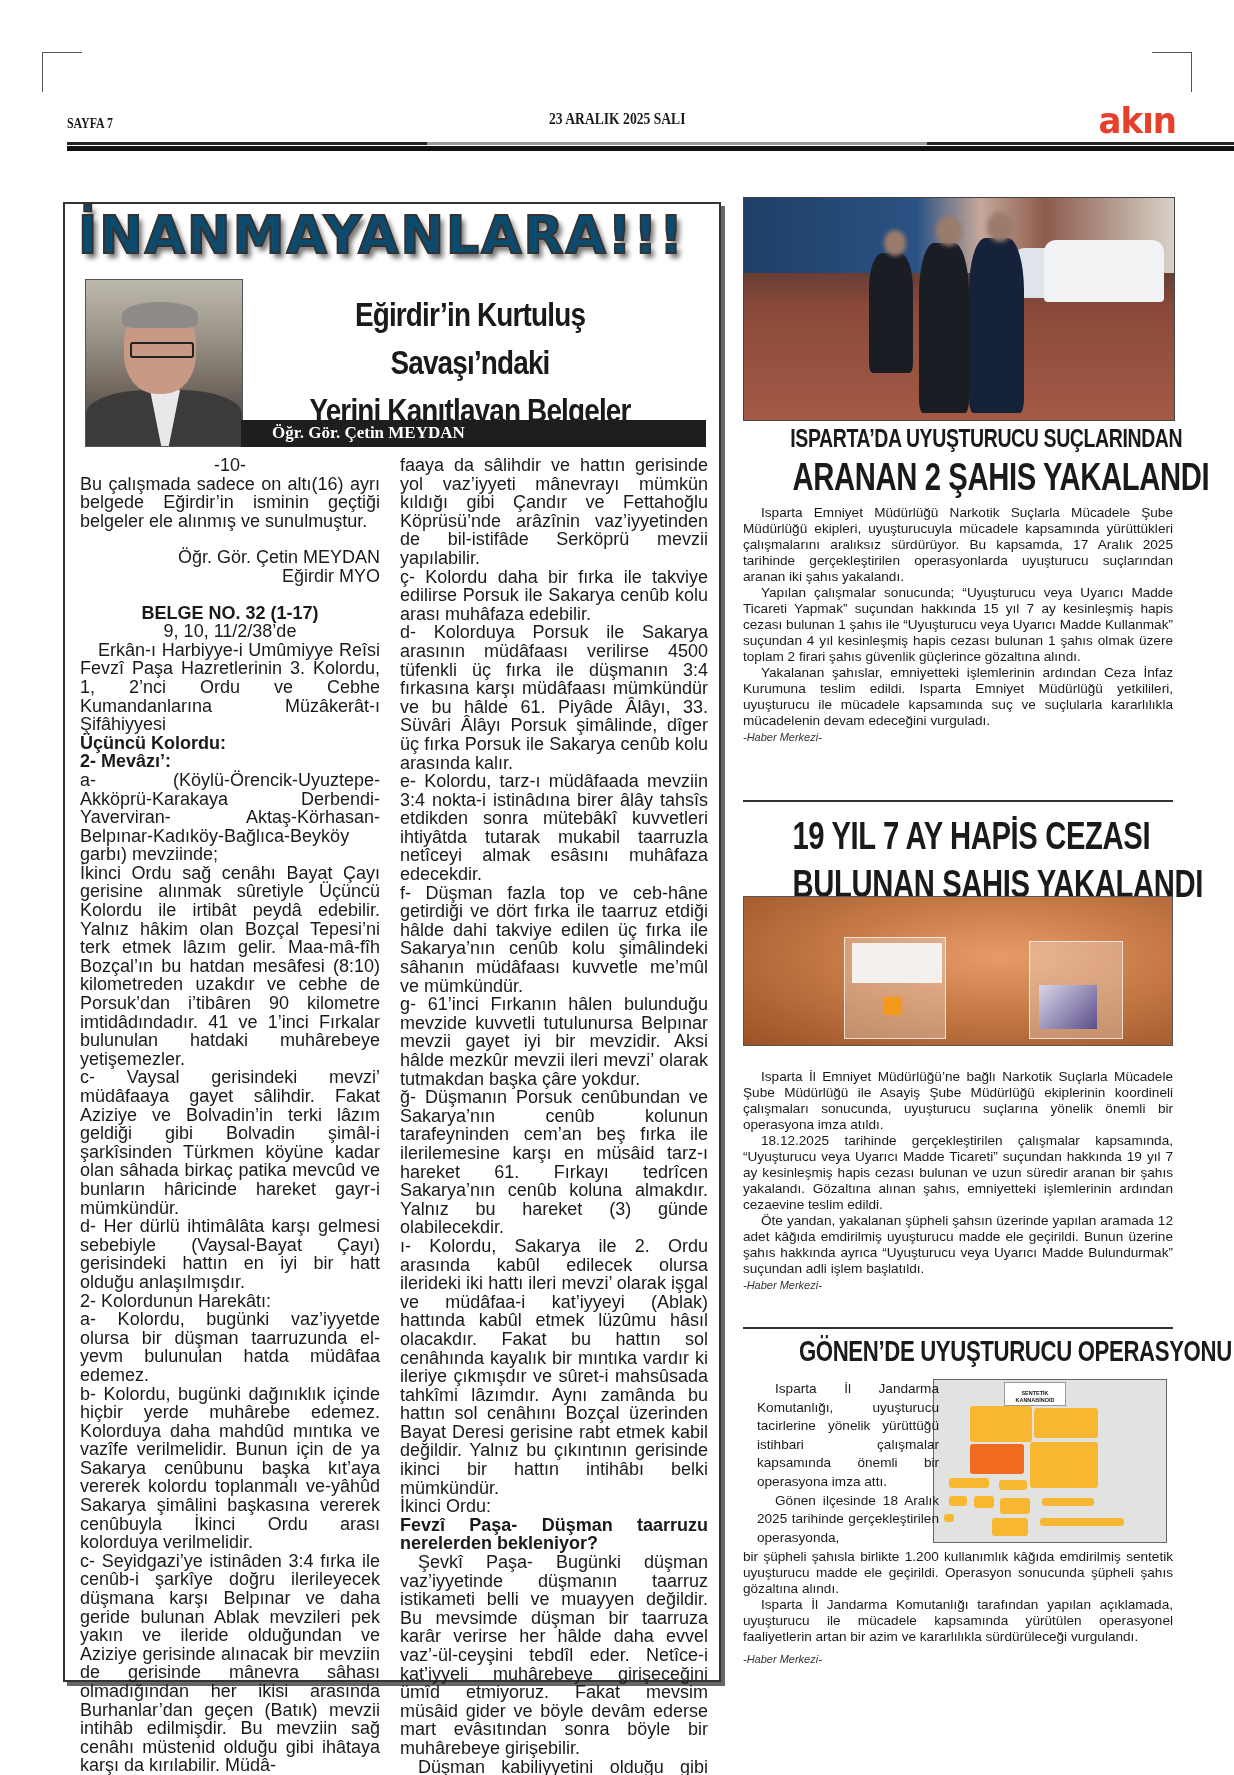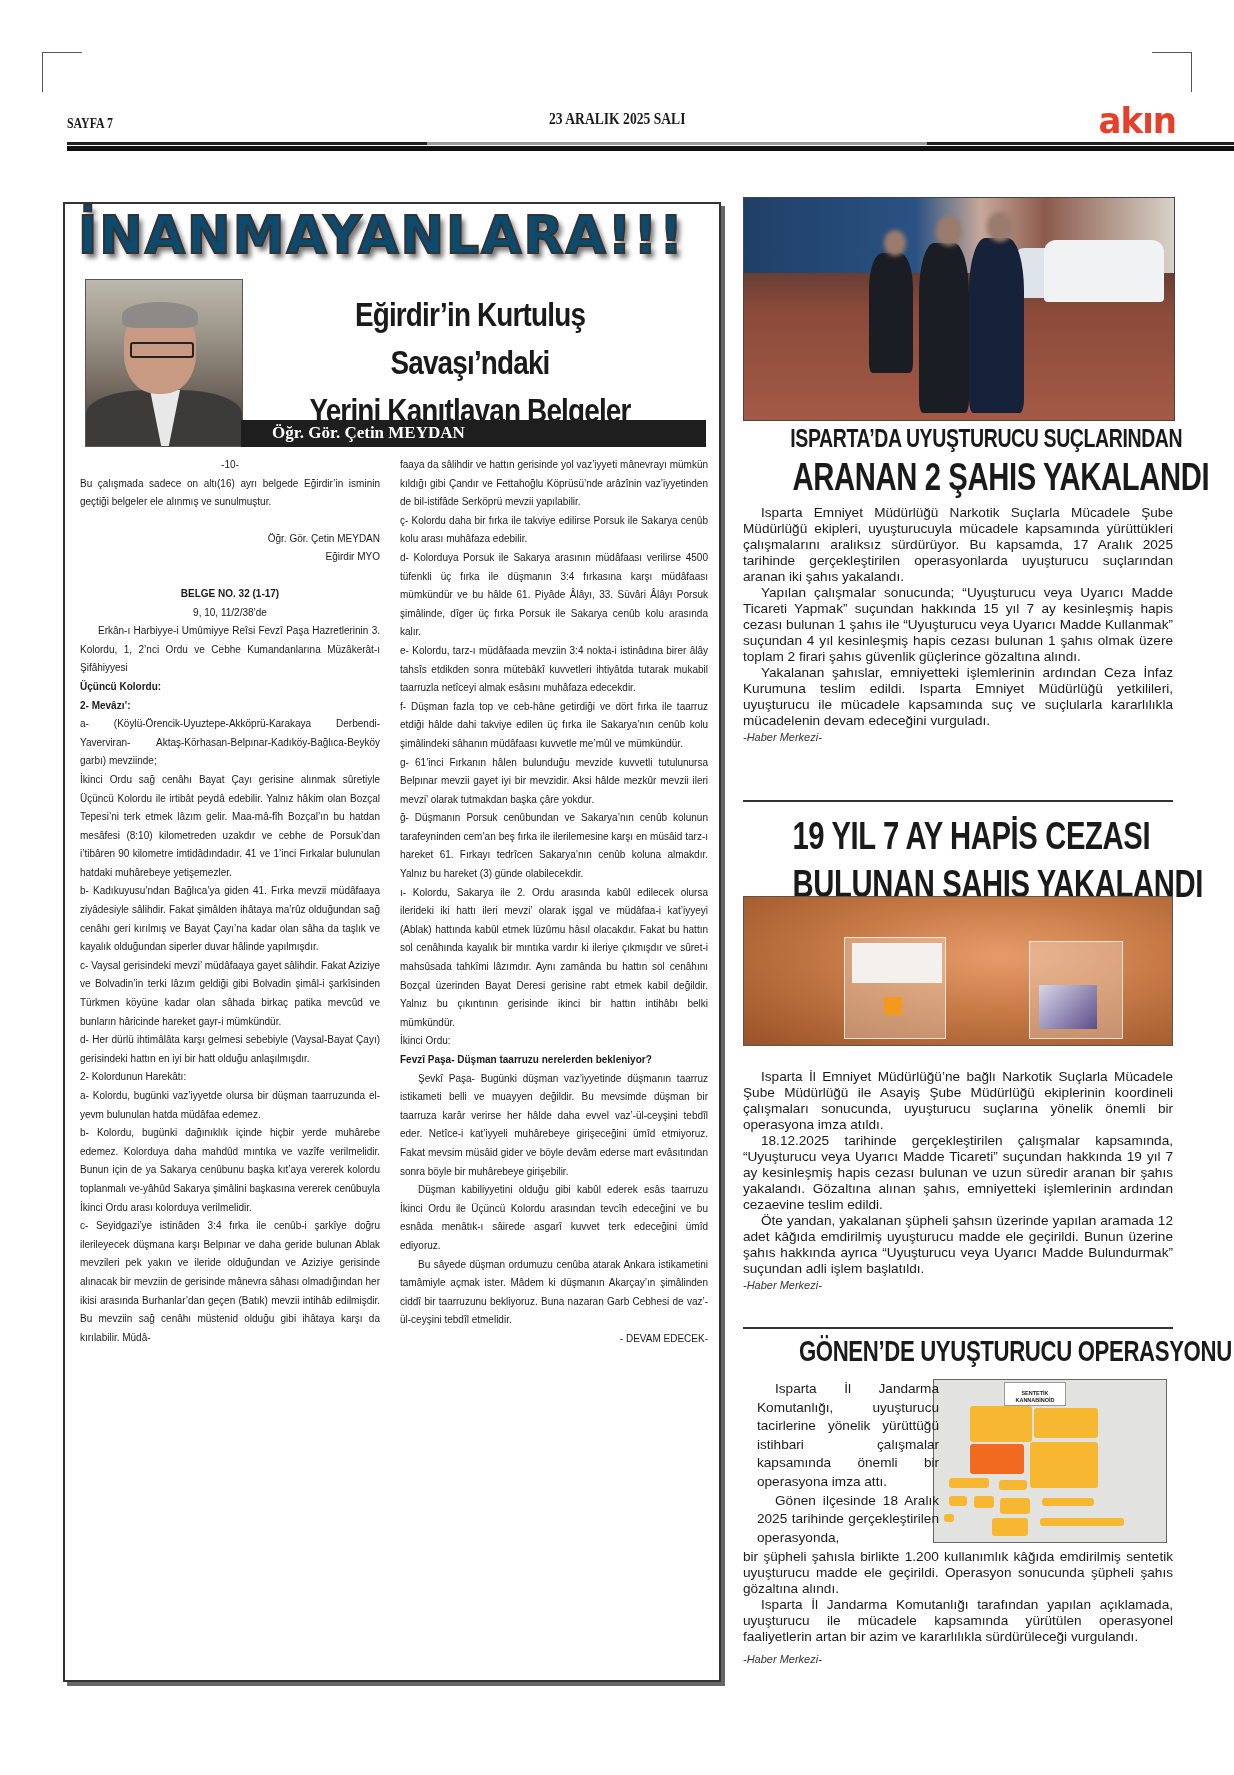--- a/index.html
+++ b/index.html
@@ -19,21 +19,21 @@
   .portrait { position:absolute; left:85px; top:279px; width:156px; height:166px; background:linear-gradient(180deg,#bdb8ad 0%,#9e988c 30%,#7a7066 60%,#3a3532 100%); border:1px solid #555; overflow:hidden; }
   .portrait .face { position:absolute; left:38px; top:28px; width:72px; height:86px; border-radius:40% 40% 45% 45%; background:#c99a83; }
   .portrait .hair { position:absolute; left:36px; top:22px; width:76px; height:26px; border-radius:50% 50% 20% 20%; background:#8d8a88; }
   .portrait .glasses { position:absolute; left:44px; top:62px; width:60px; height:12px; border:2px solid #222; border-radius:3px; }
   .portrait .jacket { position:absolute; left:0; top:110px; width:156px; height:60px; background:#3d3b3a; border-radius:40% 40% 0 0; }
   .portrait .shirt { position:absolute; left:64px; top:110px; width:30px; height:60px; background:#e8e8e8; clip-path:polygon(0 0,100% 0,60% 100%,40% 100%); }
   .subtitle { position:absolute; left:250px; top:290px; width:440px; text-align:center; font-family:"Liberation Sans", sans-serif; font-weight:bold; font-size:34px; line-height:48px; letter-spacing:-1px; transform:scaleX(0.82); transform-origin:center top; }
   .byline-bar { position:absolute; left:241px; top:420px; width:465px; height:27px; background:#1e1e1e; }
   .byline { position:absolute; left:272px; top:423px; color:#fff; font-family:"Liberation Serif", serif; font-weight:bold; font-size:17px; }
 
-  .col { position:absolute; font-size:10px; line-height:18.6px; text-align:justify; hyphens:manual; }
+  .col { position:absolute; font-size:18px; line-height:18.6px; text-align:justify; hyphens:manual; }
   .col p { margin:0; }
   .indent { text-indent:18px; }
   .center { text-align:center; }
   .right { text-align:right; }
   .bold { font-weight:bold; }
   .col1 { left:80px; top:456px; width:300px; }
   .col2 { left:400px; top:456px; width:308px; }
   .gap { height:18px; }
 
   
@@ -97,21 +97,20 @@
     <p class="right">Öğr. Gör. Çetin MEYDAN</p>
     <p class="right">Eğirdir MYO</p>
     <p class="gap"></p>
     <p class="center bold">BELGE NO. 32 (1-17)</p>
     <p class="center">9, 10, 11/2/38’de</p>
     <p class="indent">Erkân-ı Harbiyye-i Umûmiyye Reîsi Fevzî Paşa Hazretlerinin 3. Kolordu, 1, 2’nci Ordu ve Cebhe Kumandanlarına Müzâkerât-ı Şifâhiyyesi</p>
     <p class="bold">Üçüncü Kolordu:</p>
     <p class="bold">2- Mevâzı’:</p>
     <p>a- (Köylü-Örencik-Uyuztepe-Akköprü-Karakaya Derbendi-Yaverviran- Aktaş-Körhasan-Belpınar-Kadıköy-Bağlıca-Beyköy garbı) mevziinde;</p>
     <p>İkinci Ordu sağ cenâhı Bayat Çayı gerisine alınmak sûretiyle Üçüncü Kolordu ile irtibât peydâ edebilir. Yalnız hâkim olan Bozçal Tepesi’ni terk etmek lâzım gelir. Maa-mâ-fîh Bozçal’ın bu hatdan mesâfesi (8:10) kilometreden uzakdır ve cebhe de Porsuk’dan i’tibâren 90 kilometre imtidâdındadır. 41 ve 1’inci Fırkalar bulunulan hatdaki muhârebeye yetişemezler.</p>
-    <p>b- Kadıkuyusu’ndan Bağlıca’ya giden 41. Fırka mevzii müdâfaaya ziyâdesiyle sâlihdir. Fakat şimâlden ihâtaya ma’rûz olduğundan sağ cenâhı geri kırılmış ve Bayat Çayı’na kadar olan sâha da taşlık ve kayalık olduğundan siperler duvar hâlinde yapılmışdır.</p>
     <p>c- Vaysal gerisindeki mevzi’ müdâfaaya gayet sâlihdir. Fakat Aziziye ve Bolvadin’in terki lâzım geldiği gibi Bolvadin şimâl-i şarkîsinden Türkmen köyüne kadar olan sâhada birkaç patika mevcûd ve bunların hâricinde hareket gayr-i mümkündür.</p>
     <p>d- Her dürlü ihtimâlâta karşı gelmesi sebebiyle (Vaysal-Bayat Çayı) gerisindeki hattın en iyi bir hatt olduğu anlaşılmışdır.</p>
     <p>2- Kolordunun Harekâtı:</p>
     <p>a- Kolordu, bugünki vaz’iyyetde olursa bir düşman taarruzunda el-yevm bulunulan hatda müdâfaa edemez.</p>
     <p>b- Kolordu, bugünki dağınıklık içinde hiçbir yerde muhârebe edemez. Kolorduya daha mahdûd mıntıka ve vazîfe verilmelidir. Bunun için de ya Sakarya cenûbunu başka kıt’aya vererek kolordu toplanmalı ve-yâhûd Sakarya şimâlini başkasına vererek cenûbuyla İkinci Ordu arası kolorduya verilmelidir.</p>
     <p>c- Seyidgazi’ye istinâden 3:4 fırka ile cenûb-i şarkîye doğru ilerileyecek düşmana karşı Belpınar ve daha geride bulunan Ablak mevzileri pek yakın ve ileride olduğundan ve Aziziye gerisinde alınacak bir mevziin de gerisinde mânevra sâhası olmadığından her ikisi arasında Burhanlar’dan geçen (Batık) mevzii intihâb edilmişdir. Bu mevziin sağ cenâhı müstenid olduğu gibi ihâtaya karşı da kırılabilir. Müdâ-</p>
   </div>
 <div class="col col2">
     <p>faaya da sâlihdir ve hattın gerisinde yol vaz’iyyeti mânevrayı mümkün kıldığı gibi Çandır ve Fettahoğlu Köprüsü’nde arâzînin vaz’iyyetinden de bil-istifâde Serköprü mevzii yapılabilir.</p>
     <p>ç- Kolordu daha bir fırka ile takviye edilirse Porsuk ile Sakarya cenûb kolu arası muhâfaza edebilir.</p>

